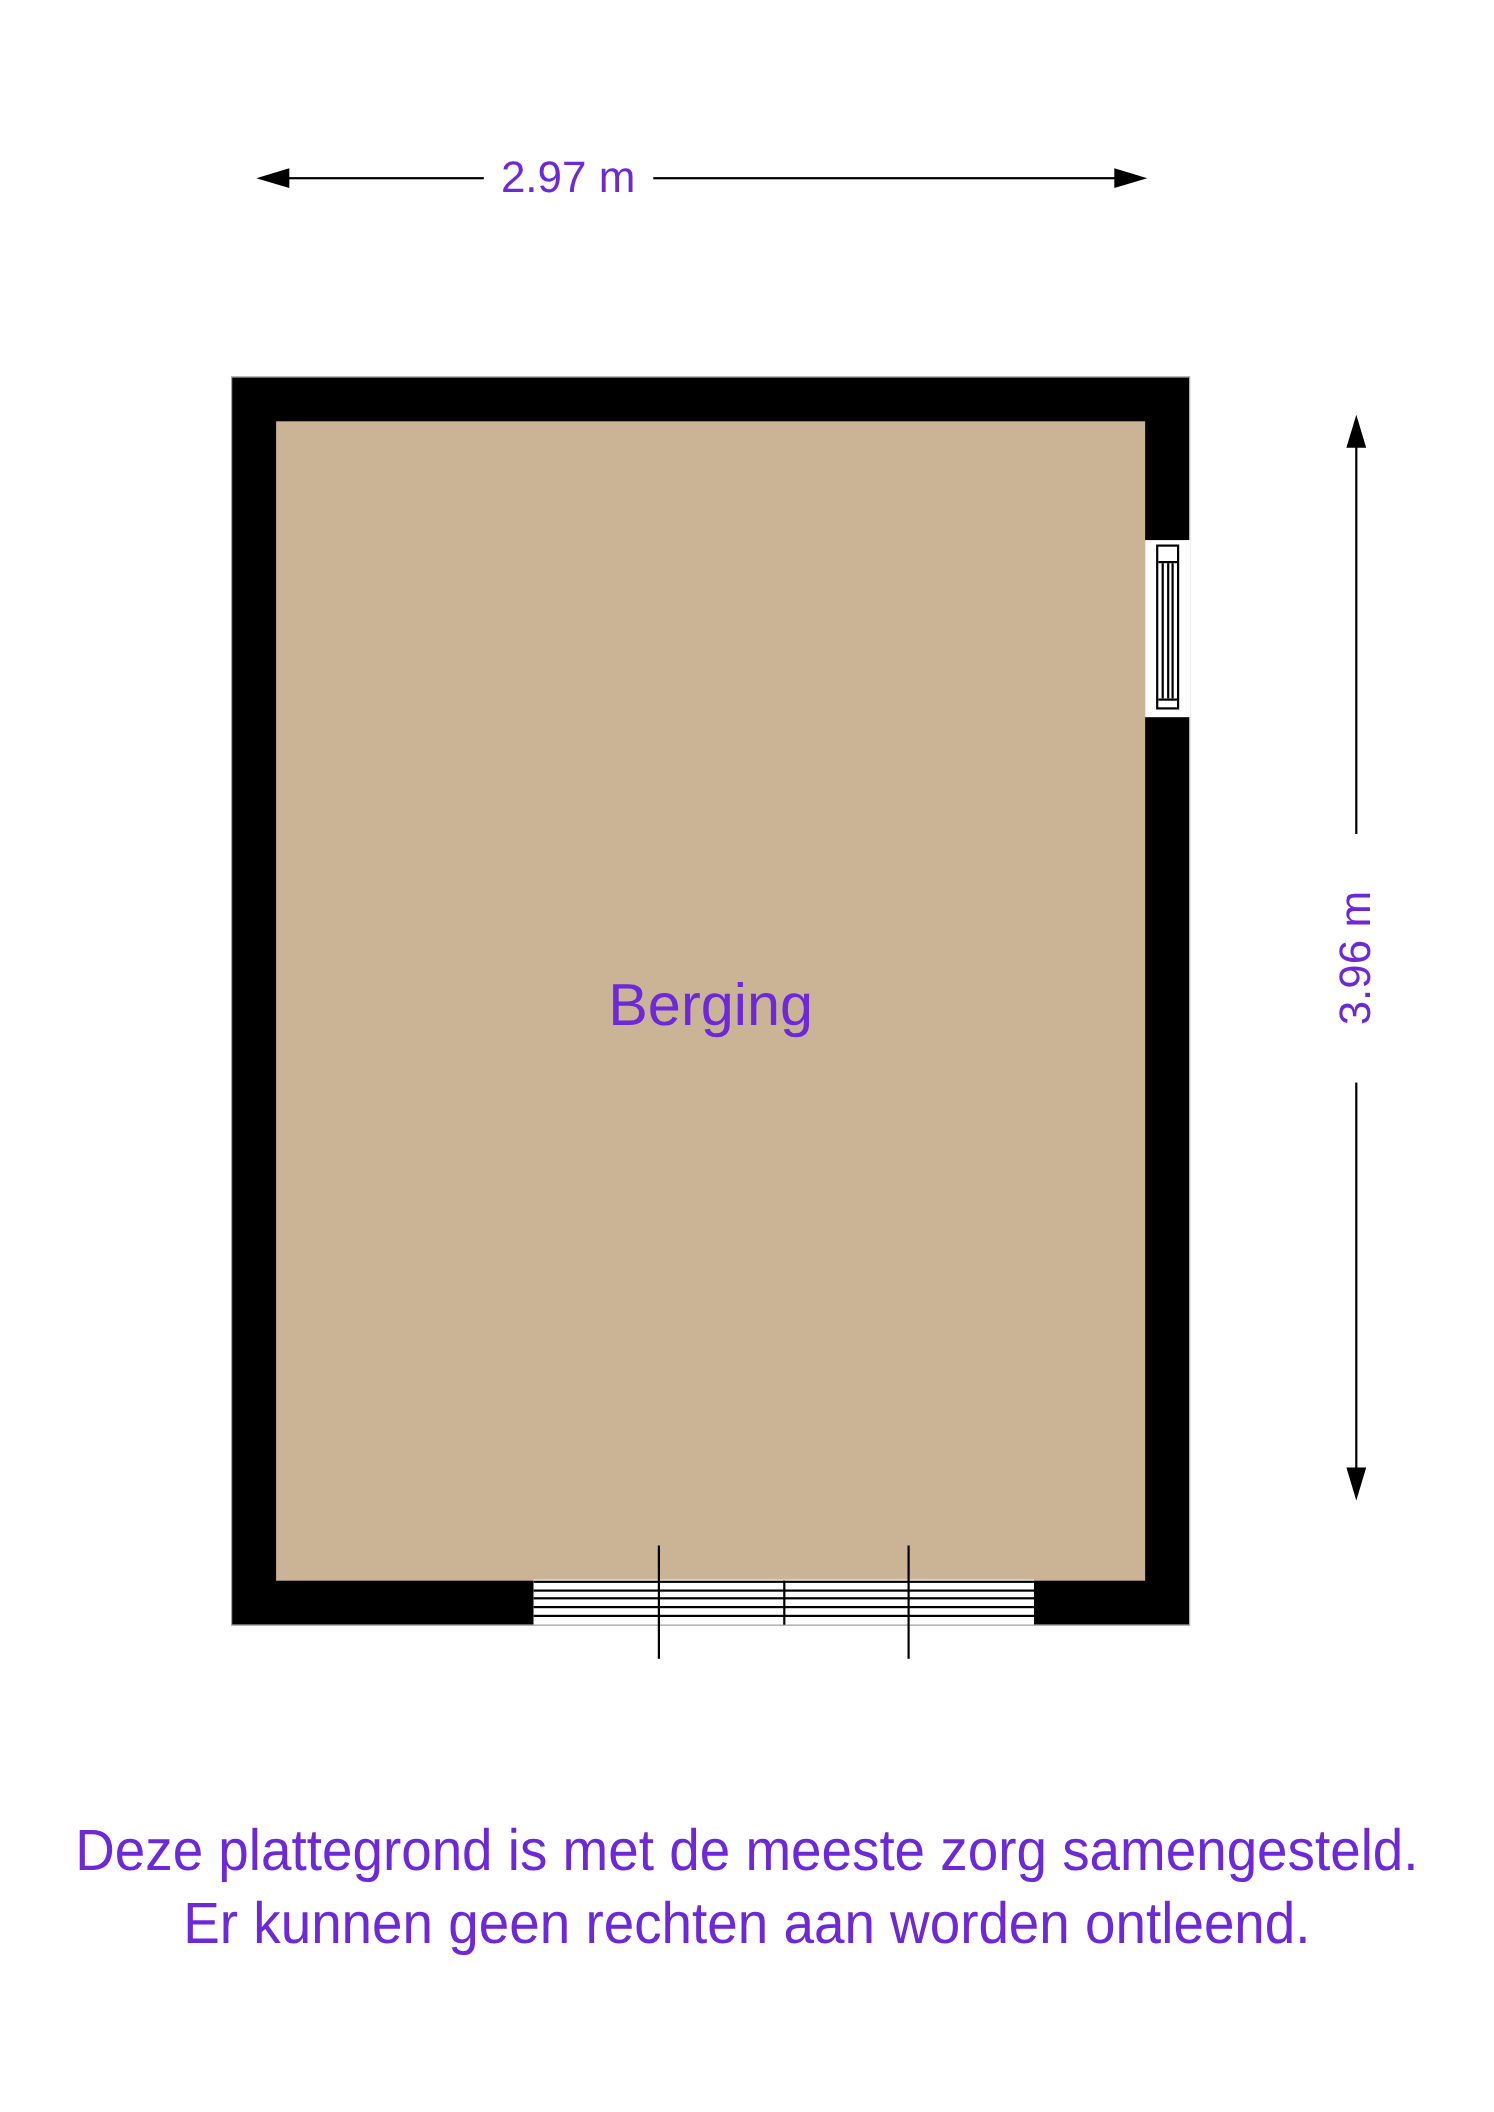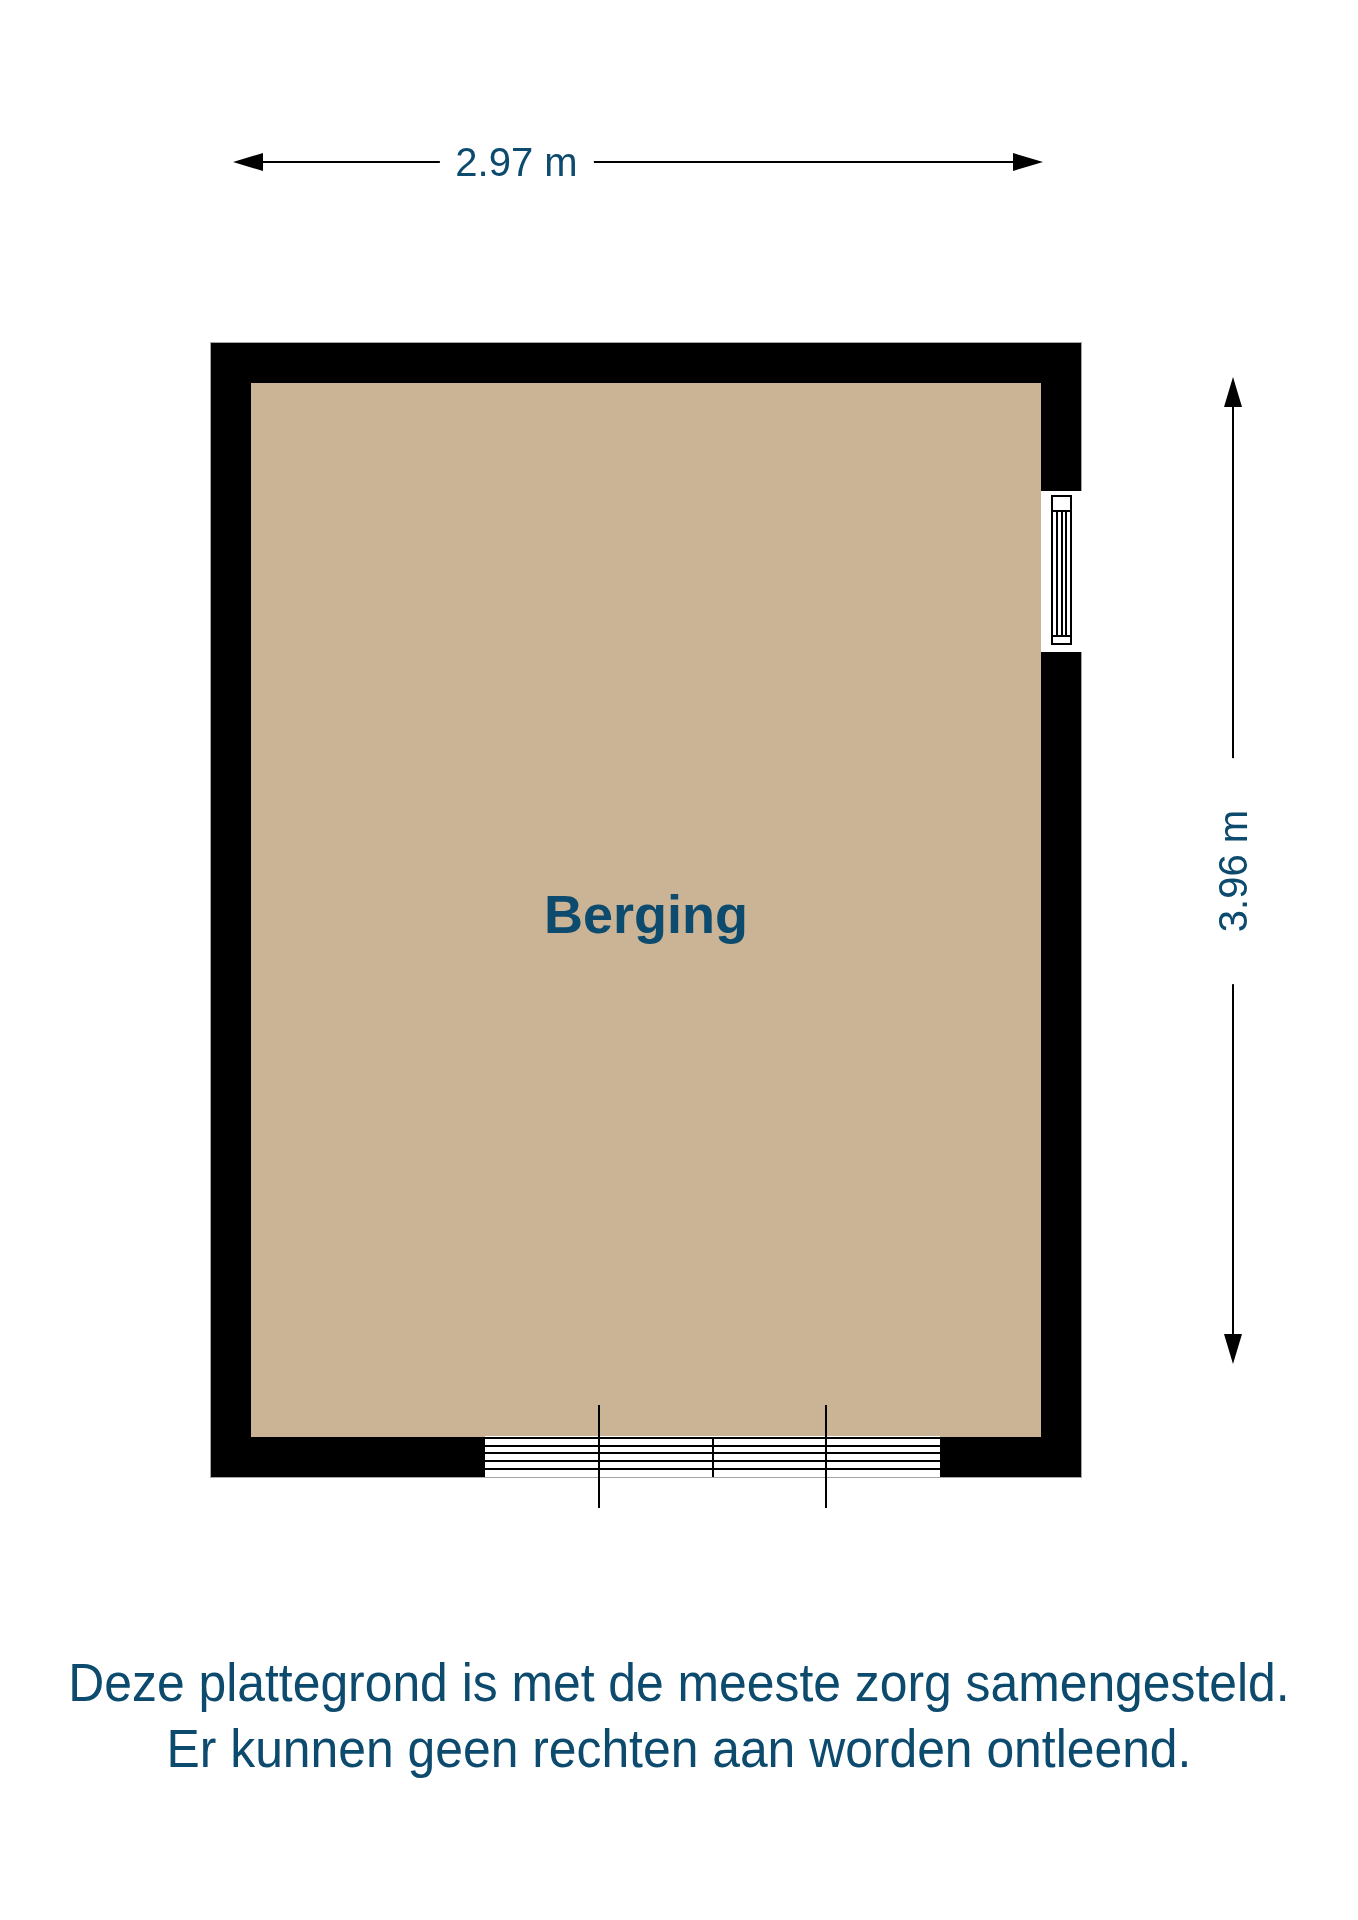--- a/index.html
+++ b/index.html
@@ -2,21 +2,21 @@
 <html><head>
 <meta charset="utf-8">
 <style>
   html, body { margin: 0; padding: 0; background: #ffffff; }
   .canvas {
     position: relative;
     width: 1358px;
     height: 1920px;
     background: #ffffff;
     font-family: "Liberation Sans", sans-serif;
-    color: #0c4a6e;
+    color: #6d28d9;
     overflow: hidden;
   }
 
   
   .dim-h {
     position: absolute;
     left: 233px; top: 146px;
     width: 810px; height: 32px;
   }
   .dim-h .dim-line {
@@ -95,21 +95,20 @@
     outline: 1px solid #a6a6a6;
     background: #cbb495;
     background-clip: padding-box;
     z-index: 1;
   }
   .room-label {
     position: absolute;
     left: 50%;
     transform: translate(-50%, -50%);
     white-space: nowrap;
-    font-weight: bold;
   }
   .room-name { top: 531px; font-size: 54px; }
   .room-height { top: 608px; font-size: 52px; }
 
   
   .window {
     position: absolute;
     left: 1041px; top: 491px;
     width: 41px; height: 161px;
     background: #fff;

